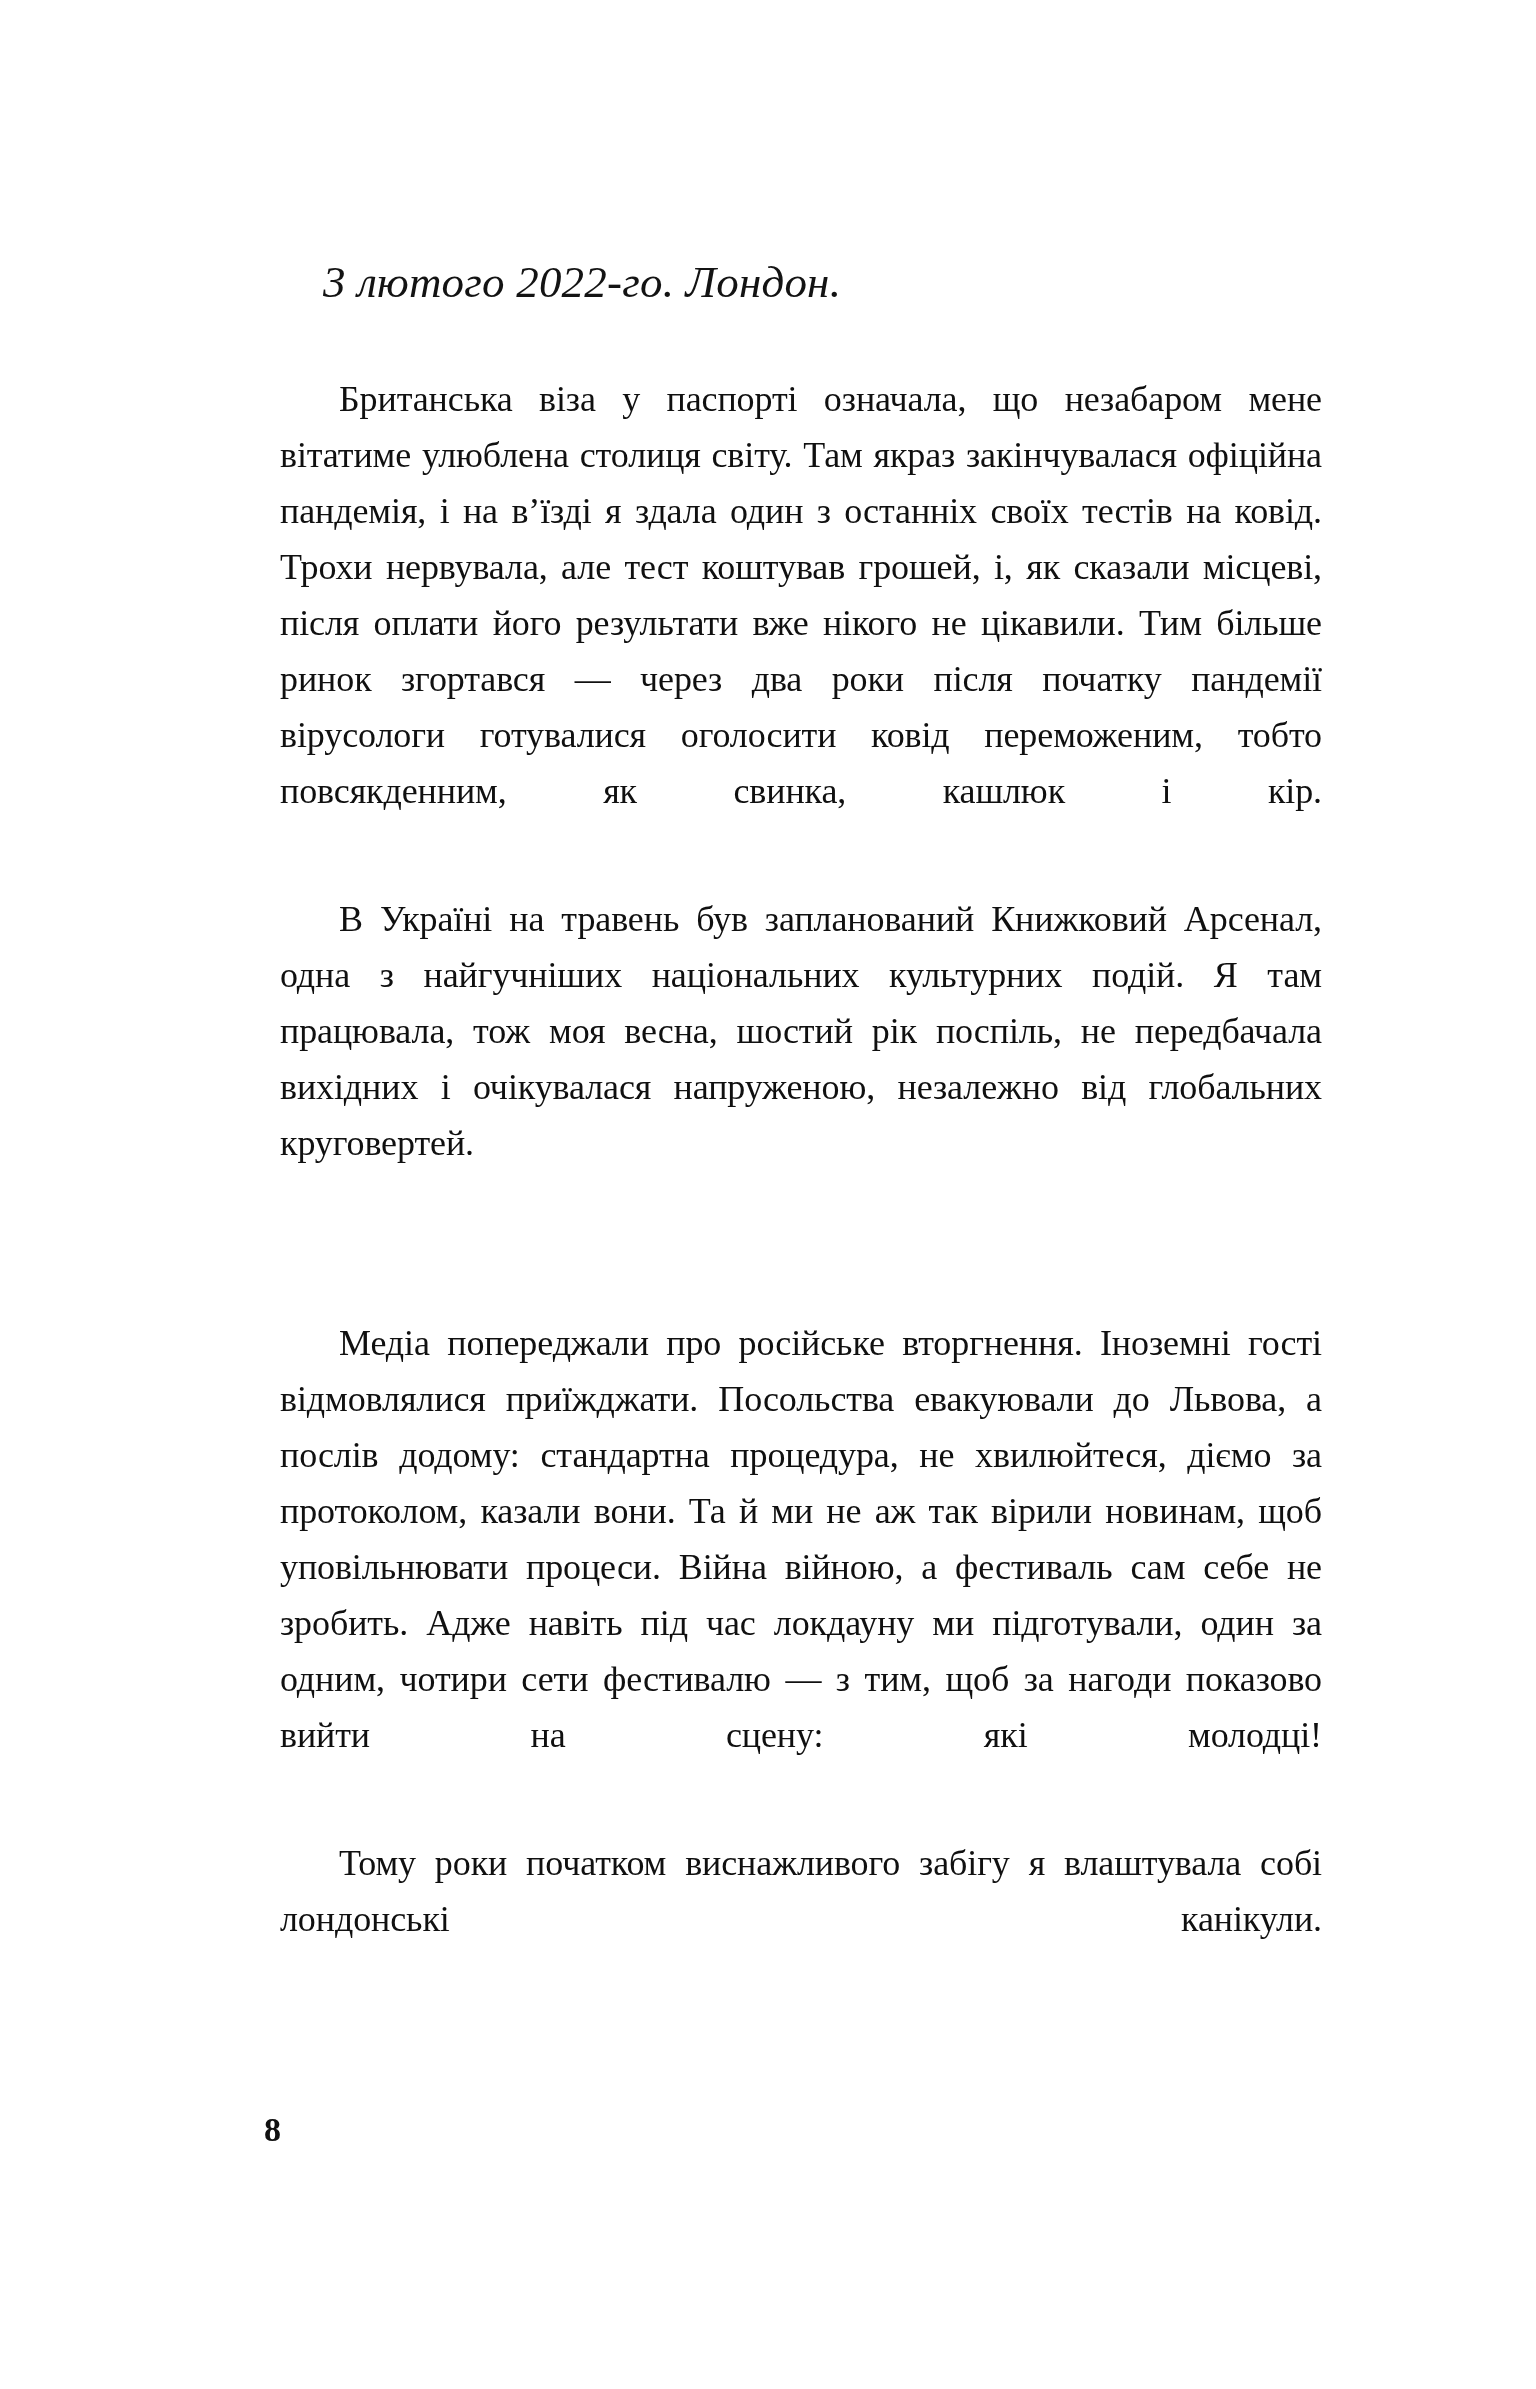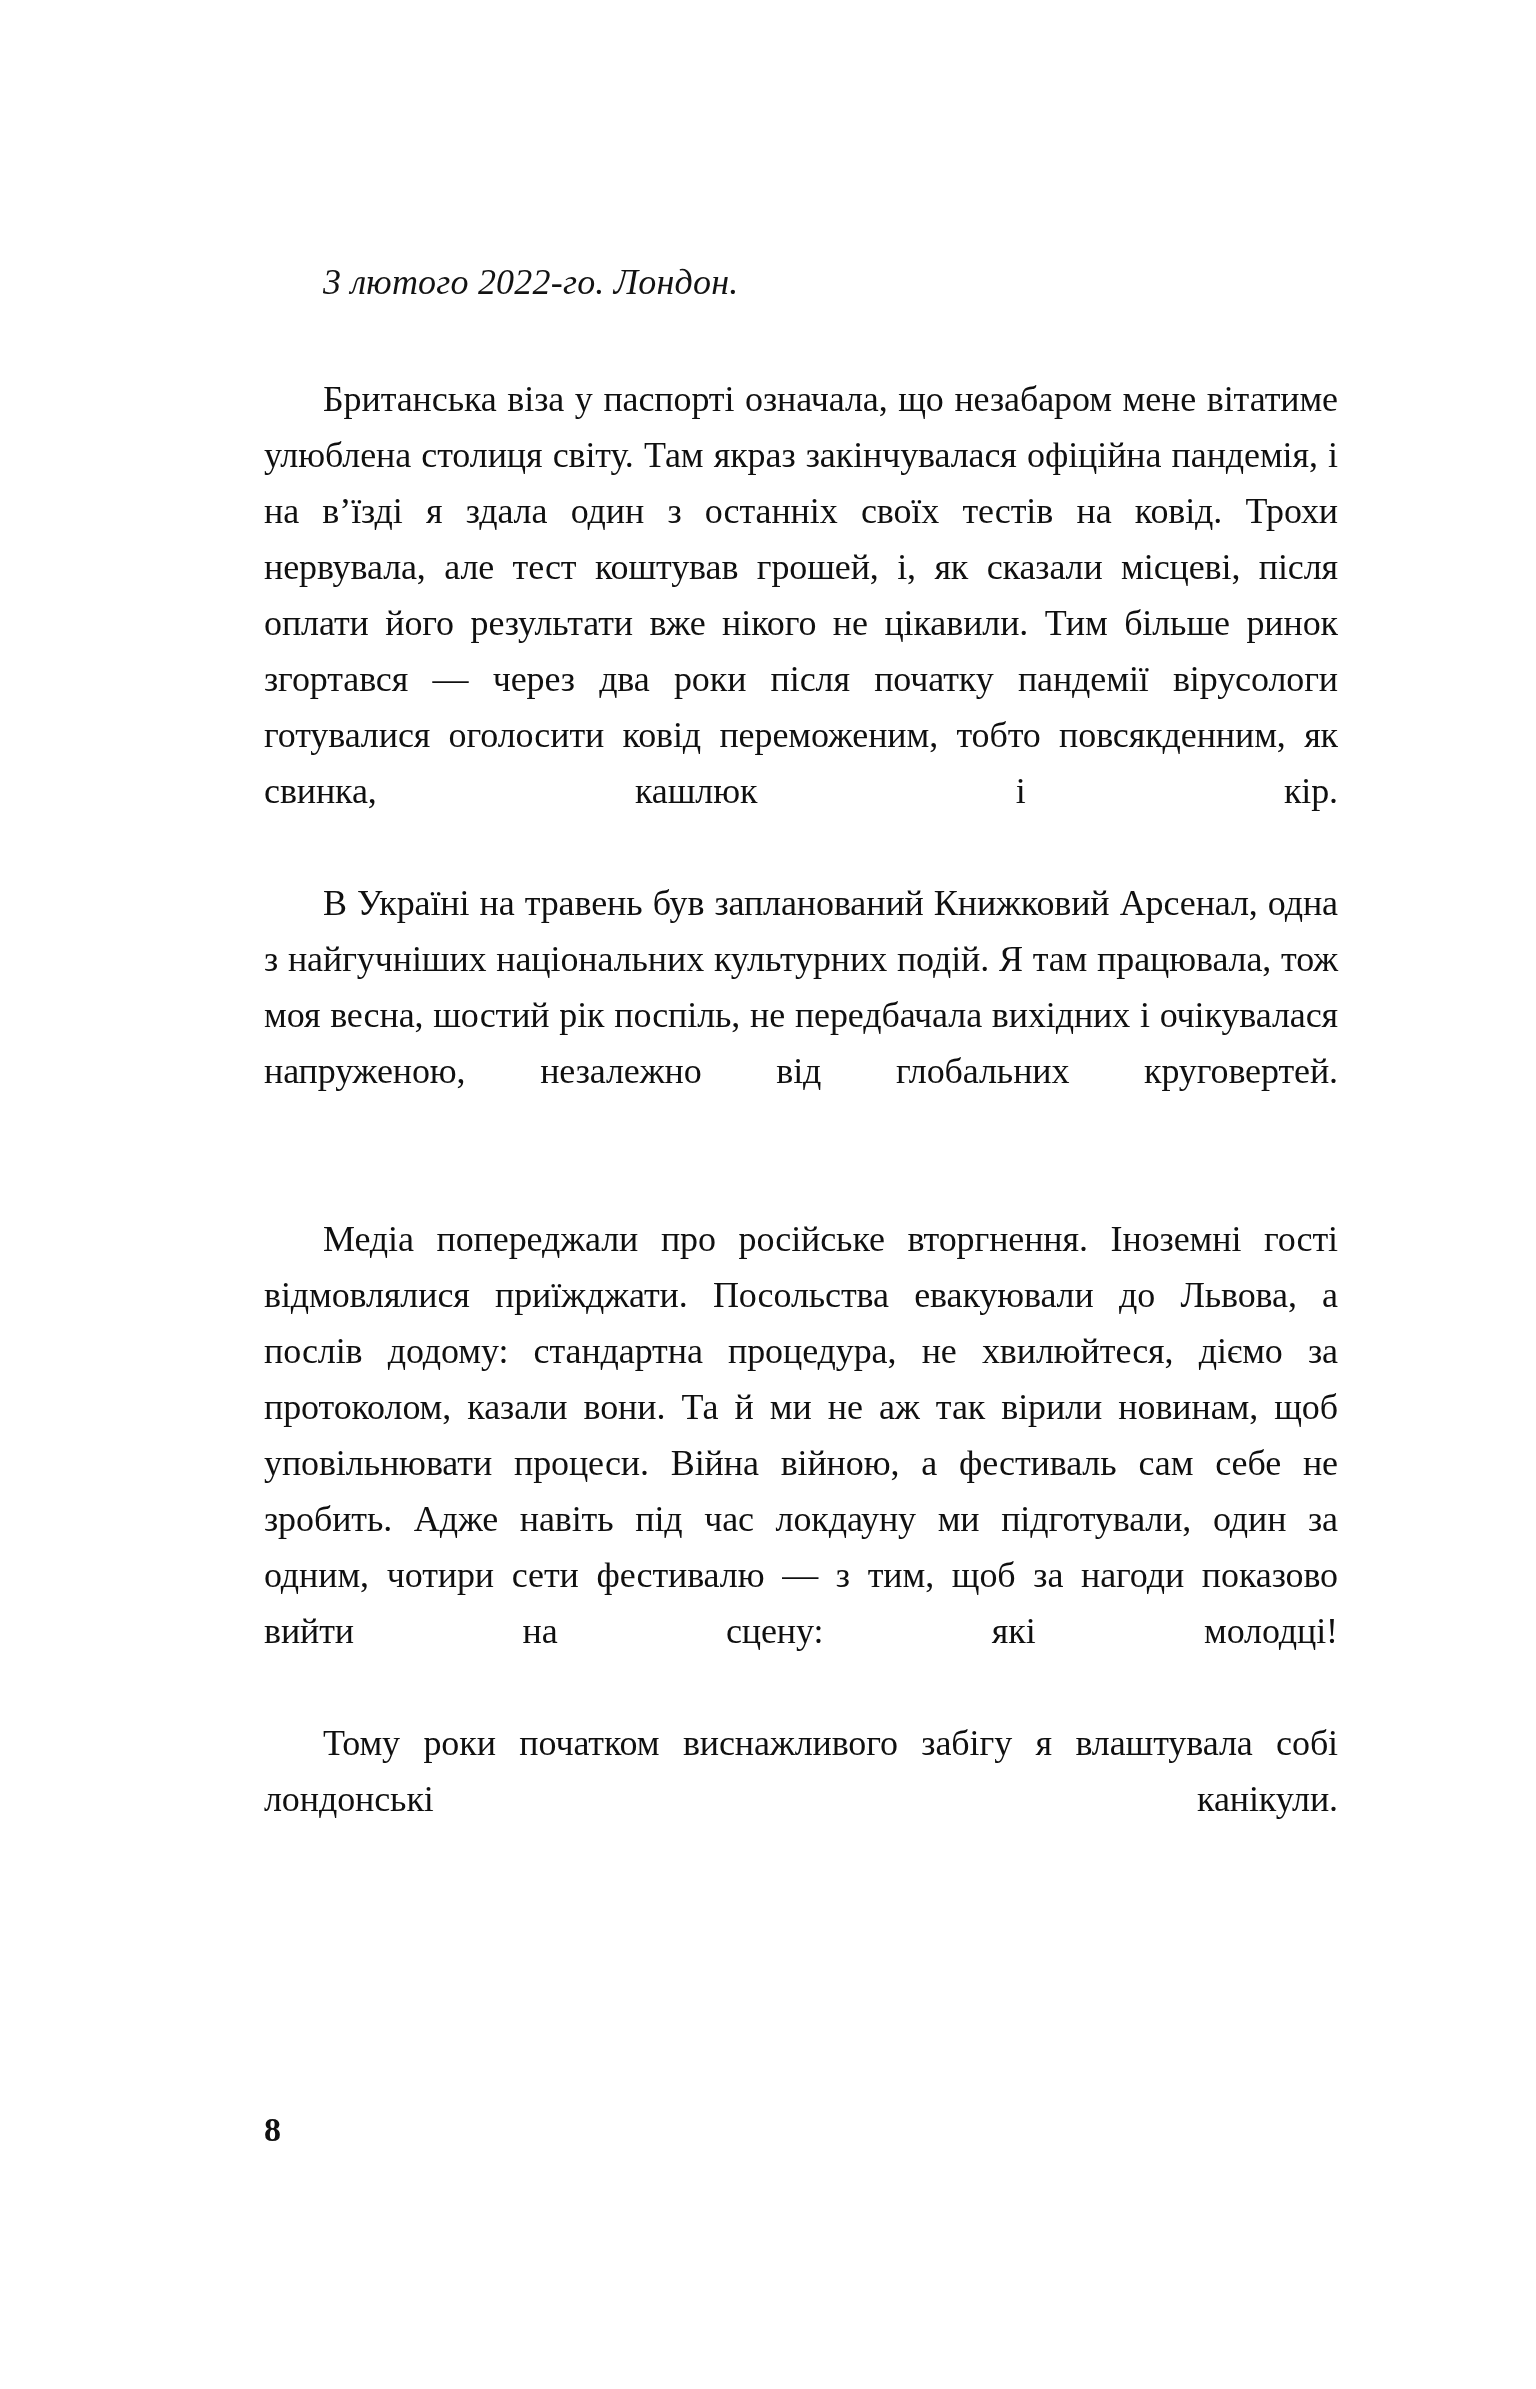--- a/index.html
+++ b/index.html
@@ -19,41 +19,41 @@
     color: #121212;
   }
   .text-column {
     position: absolute;
     left: 264px;
     top: 254px;
     width: 1074px;
   }
   .dateline {
     font-style: italic;
-    font-size: 36px;
+    font-size: 45px;
     line-height: 56px;
     text-indent: 59px;
     letter-spacing: 0.2px;
     color: #131313;
     margin: 0 0 61px 0;
     white-space: nowrap;
   }
   .body-block {
     font-size: 36px;
     line-height: 56px;
     text-align: justify;
     text-justify: inter-word;
     hyphens: manual;
     -webkit-hyphens: manual;
     letter-spacing: -0.1px;
     word-spacing: 0.4px;
     color: #101010;
   }
   .body-block p {
-    margin: 0;
+    margin: 16px;
     text-indent: 59px;
   }
   .body-block p:last-child {
     text-align: justify;
   }
   .para-gap {
     height: 56px;
   }
   .page-number {
     position: absolute;

